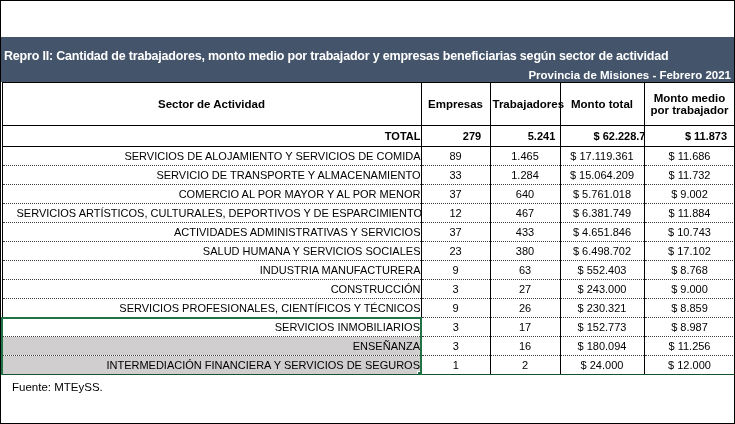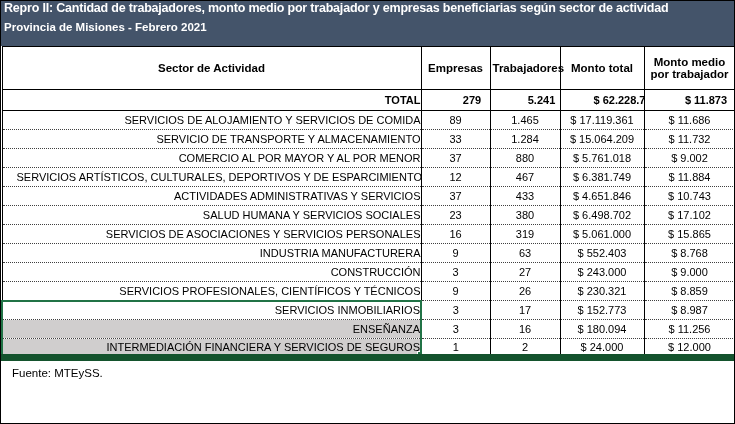--- a/index.html
+++ b/index.html
@@ -12,24 +12,25 @@
   body{
     font-family:"Liberation Sans",sans-serif;
     background:#fff;
     border:1px solid #000;
     overflow:hidden;
   }
   .title-band{
     background:var(--title-band);
     color:#fff;
     height:45px;
-    padding:0 3px 2px 3px;
+    padding:12px 3px 2px 3px;
+    margin-top:36px;
   }
   .title-line1{font-weight:bold;font-size:12.5px;letter-spacing:-0.2px;}
-  .title-line2{font-weight:bold;font-size:11.5px;text-align:left;margin-top:6px;}
+  .title-line2{font-weight:bold;font-size:11.5px;text-align:right;margin-top:6px;}
   table{
     width:733px;
     border-collapse:collapse;
     table-layout:fixed;
     font-size:11px;
     color:#000;
   }
   col.c-sector{width:419px;}
   col.c-emp{width:69px;}
   col.c-trab{width:70px;}
@@ -57,21 +58,21 @@
     overflow:hidden;
     white-space:nowrap;
   }
   tr.total-row td{
     border-top:1px solid #000;
     border-bottom:1px solid #000;
     font-weight:bold;
     height:21px;
     padding-left:33px;
   }
-  tbody tr:last-child td{border-bottom:7px solid #14532d;}
+  tbody tr:last-child td{border-bottom:1px solid #14532d;}
   .sector-cell{text-align:right;padding-left:14px;}
   tr.total-row .sector-cell{padding-left:3px;}
   .num-cell{text-align:center;}
   
   td.sel{
     border-left:2px solid var(--selection-green);
     border-right:2px solid var(--selection-green);
   }
   td.sel-top{border-top:2px solid var(--selection-green);}
   td.sel-bottom{border-bottom:2px solid var(--selection-green);position:relative;}
@@ -134,21 +135,21 @@
       <tr>
         <td class="sector-cell">SERVICIO DE TRANSPORTE Y ALMACENAMIENTO</td>
         <td class="num-cell">33</td>
         <td class="num-cell">1.284</td>
         <td class="num-cell">$ 15.064.209</td>
         <td class="num-cell">$ 11.732</td>
       </tr>
       <tr>
         <td class="sector-cell">COMERCIO AL POR MAYOR Y AL POR MENOR</td>
         <td class="num-cell">37</td>
-        <td class="num-cell">880</td>
+        <td class="num-cell">640</td>
         <td class="num-cell">$ 5.761.018</td>
         <td class="num-cell">$ 9.002</td>
       </tr>
       <tr>
         <td class="sector-cell">SERVICIOS ARTÍSTICOS, CULTURALES, DEPORTIVOS Y DE ESPARCIMIENTO</td>
         <td class="num-cell">12</td>
         <td class="num-cell">467</td>
         <td class="num-cell">$ 6.381.749</td>
         <td class="num-cell">$ 11.884</td>
       </tr>
@@ -160,27 +161,20 @@
         <td class="num-cell">$ 10.743</td>
       </tr>
       <tr>
         <td class="sector-cell">SALUD HUMANA Y SERVICIOS SOCIALES</td>
         <td class="num-cell">23</td>
         <td class="num-cell">380</td>
         <td class="num-cell">$ 6.498.702</td>
         <td class="num-cell">$ 17.102</td>
       </tr>
       <tr>
-        <td class="sector-cell">SERVICIOS DE ASOCIACIONES Y SERVICIOS PERSONALES</td>
-        <td class="num-cell">16</td>
-        <td class="num-cell">319</td>
-        <td class="num-cell">$ 5.061.000</td>
-        <td class="num-cell">$ 15.865</td>
-      </tr>
-      <tr>
         <td class="sector-cell">INDUSTRIA MANUFACTURERA</td>
         <td class="num-cell">9</td>
         <td class="num-cell">63</td>
         <td class="num-cell">$ 552.403</td>
         <td class="num-cell">$ 8.768</td>
       </tr>
       <tr>
         <td class="sector-cell">CONSTRUCCIÓN</td>
         <td class="num-cell">3</td>
         <td class="num-cell">27</td>

